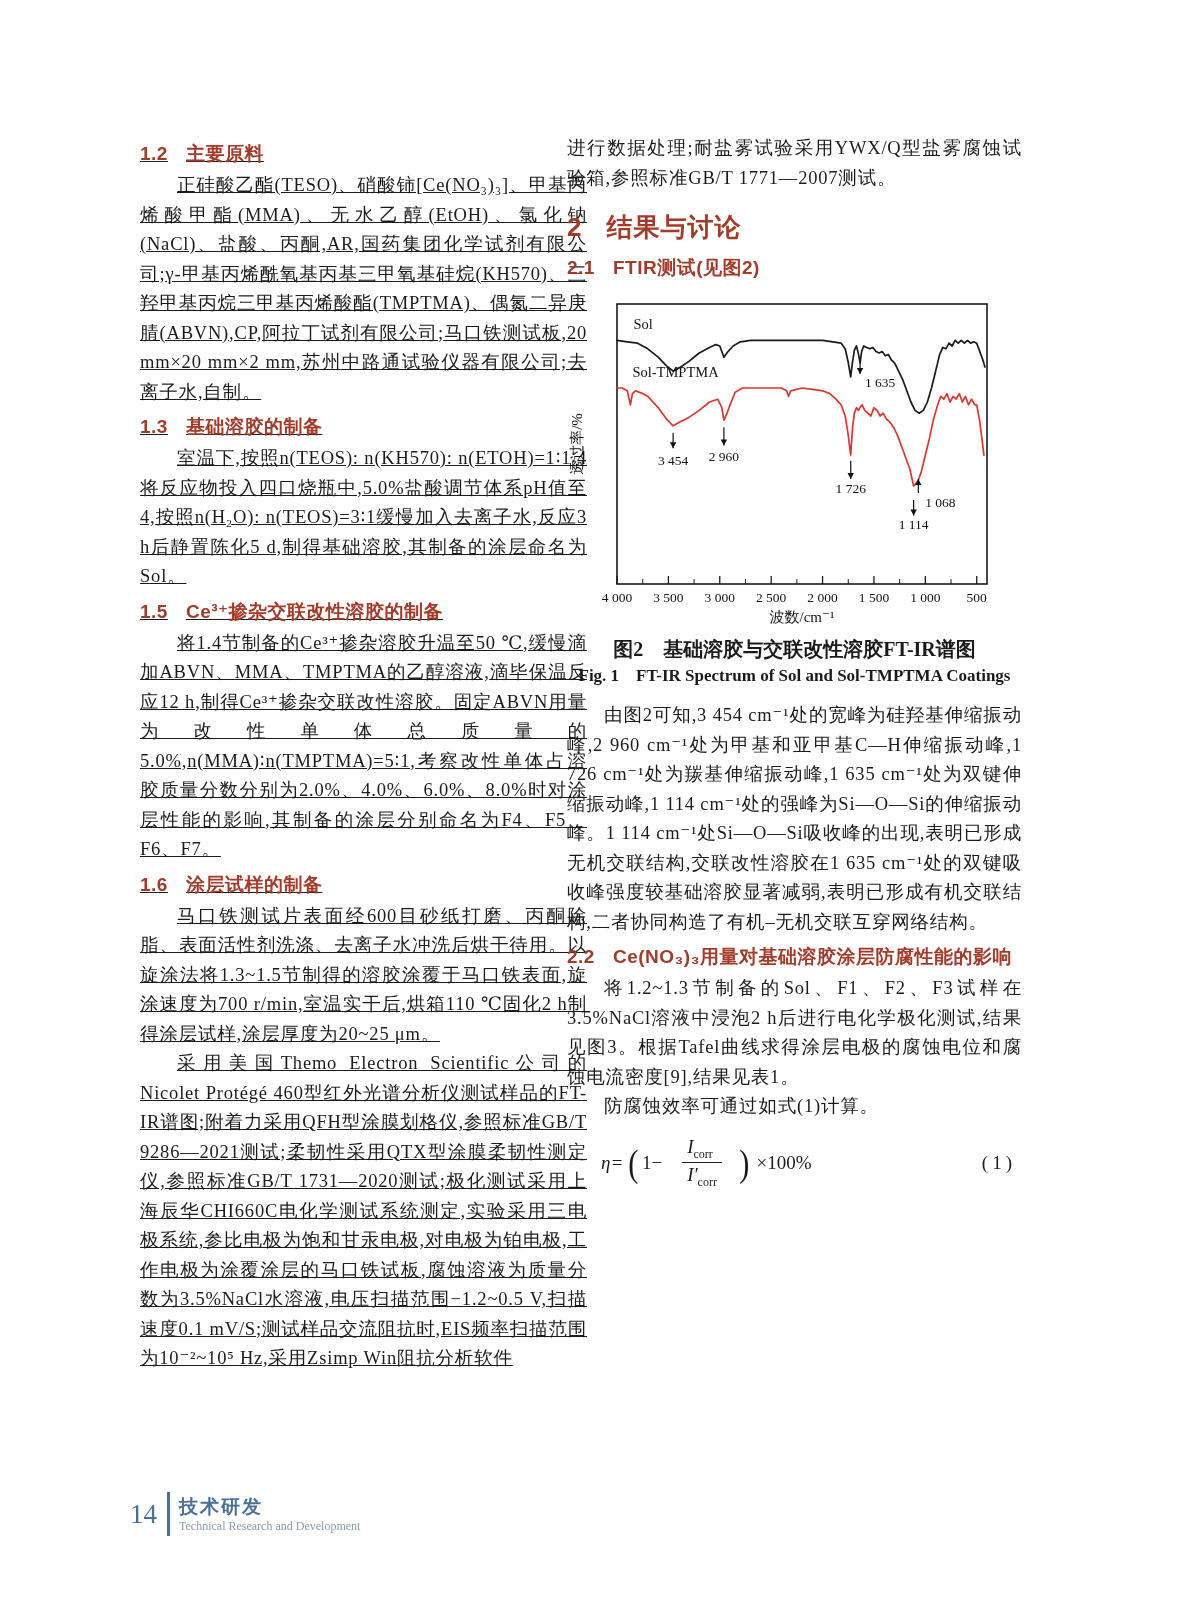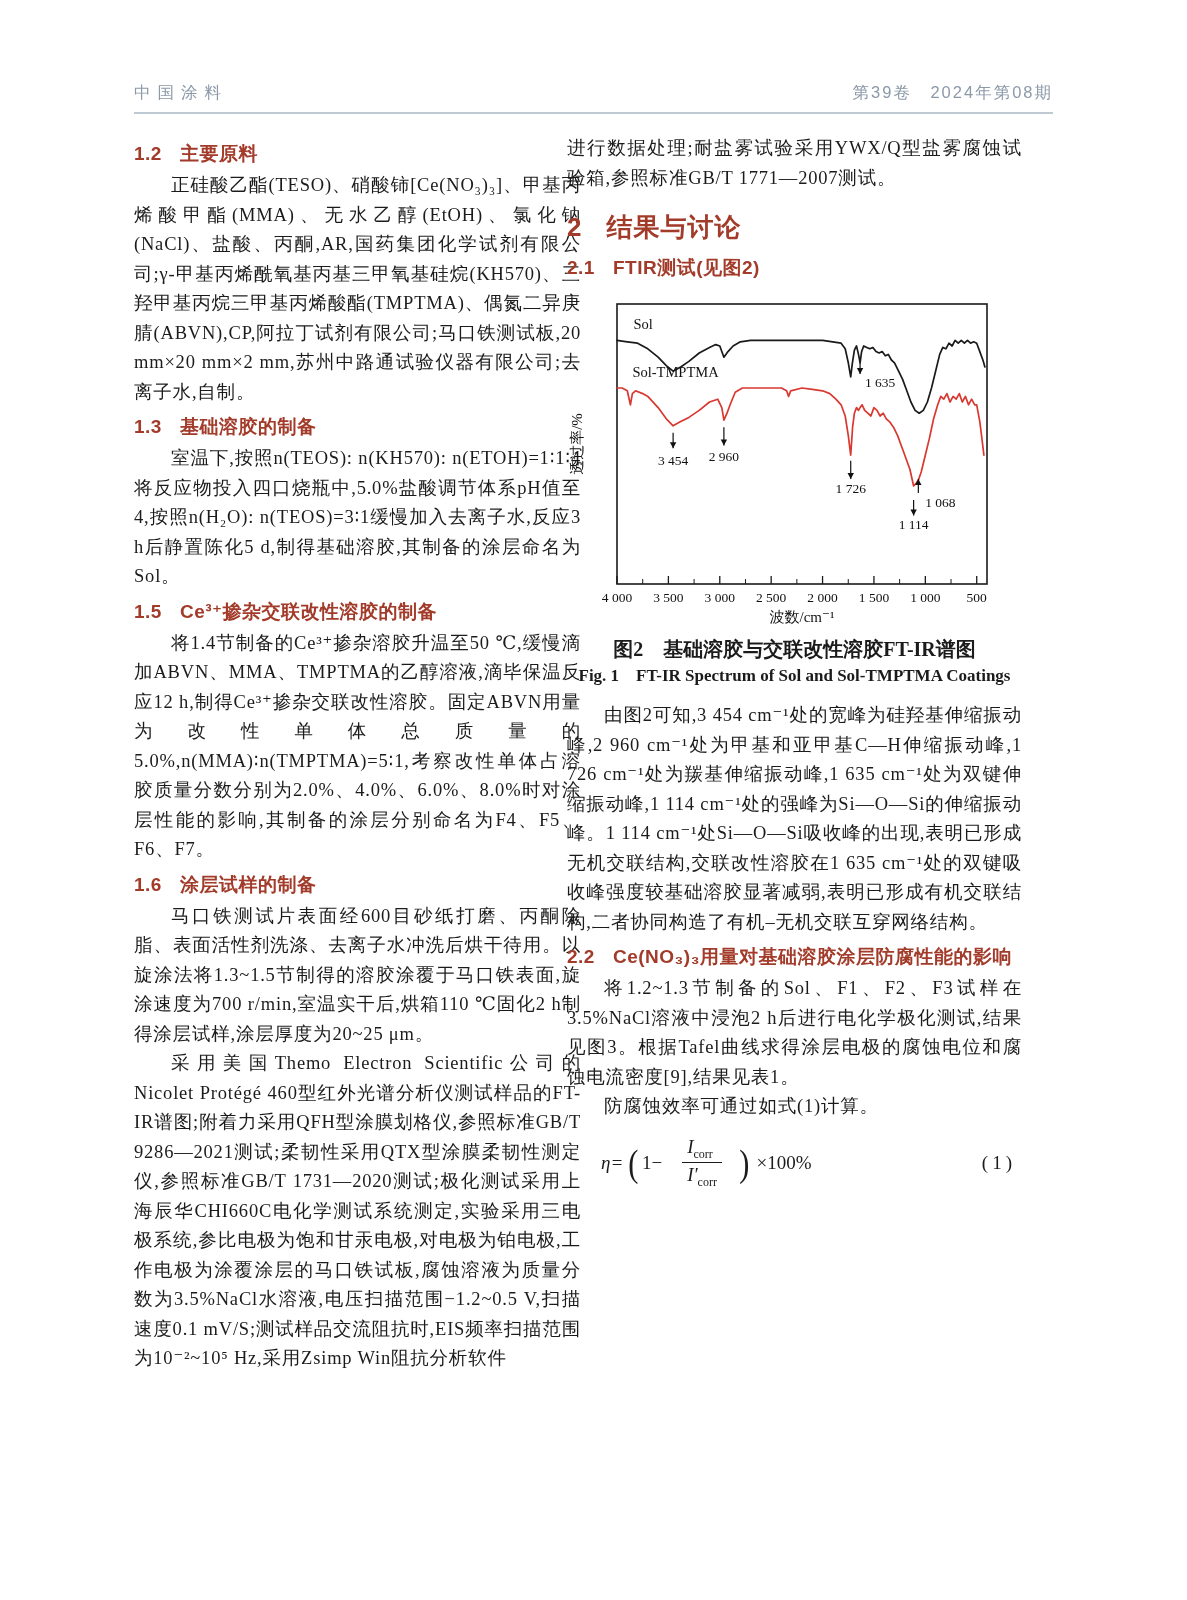--- a/index.html
+++ b/index.html
@@ -15,21 +15,21 @@
     position:absolute;left:134px;right:134px;top:82px;
     display:flex;justify-content:space-between;align-items:flex-end;
     padding-bottom:8px;border-bottom:2px solid #bec9d4;
     color:#8b99a8;font-family:"Liberation Sans","DejaVu Sans",sans-serif;
     font-size:16.5px;
   }
   .header .journal{letter-spacing:7px;}
   .header .issue{letter-spacing:2px;}
 
   
-  .col-left{position:absolute;left:134px;top:134px;width:447px;}
+  .col-left{position:absolute;left:140px;top:134px;width:447px;text-decoration:underline;}
   .col-right{position:absolute;left:567px;top:134px;width:455px;}
 
   p.body{
     font-size:18.5px;line-height:29.5px;margin:0;
     text-align:justify;text-indent:2em;letter-spacing:0.8px;
   }
   p.body.noindent{text-indent:0;}
 
   h3.sec,h2.sub{
     font-family:"Liberation Sans","DejaVu Sans",sans-serif;
@@ -71,24 +71,20 @@
   .footer .page-num{font-size:27px;color:#4c6f97;margin-right:10px;font-family:"Liberation Serif",serif;}
   .footer .bar{width:3px;height:44px;background:#4c6f97;margin-right:9px;}
   .footer .sec-cn{font-family:"Liberation Sans","DejaVu Sans",sans-serif;font-weight:bold;font-size:19px;color:#4c6f97;letter-spacing:2px;line-height:23px;}
   .footer .sec-en{font-size:12px;color:#8c99ab;line-height:16px;}
 </style>
 </head>
 <body>
 
 <div class="page">
 
-  <div class="header">
-    <span class="journal">中国涂料</span>
-    <span class="issue">第39卷　2024年第08期</span>
-  </div>
 
   <div class="col-left">
     <section>
       <h3 class="sec"><span class="num">1.2</span><span>主要原料</span></h3>
       <p class="body">正硅酸乙酯(TESO)、硝酸铈[Ce(NO₃)₃]、甲基丙烯酸甲酯(MMA)、无水乙醇(EtOH)、氯化钠(NaCl)、盐酸、丙酮,AR,国药集团化学试剂有限公司;γ-甲基丙烯酰氧基丙基三甲氧基硅烷(KH570)、三羟甲基丙烷三甲基丙烯酸酯(TMPTMA)、偶氮二异庚腈(ABVN),CP,阿拉丁试剂有限公司;马口铁测试板,20 mm×20 mm×2 mm,苏州中路通试验仪器有限公司;去离子水,自制。</p>
     </section>
     <section>
       <h3 class="sec"><span class="num">1.3</span><span>基础溶胶的制备</span></h3>
       <p class="body">室温下,按照n(TEOS): n(KH570): n(ETOH)=1∶1∶4将反应物投入四口烧瓶中,5.0%盐酸调节体系pH值至4,按照n(H₂O): n(TEOS)=3∶1缓慢加入去离子水,反应3 h后静置陈化5 d,制得基础溶胶,其制备的涂层命名为Sol。</p>
     </section>
@@ -184,14 +180,22 @@
         <span class="num"><i>I</i><sub>corr</sub></span>
         <span class="den"><i>I′</i><sub>corr</sub></span>
       </span>
       <span class="paren">)</span>
       <span class="times">×100%</span>
       <span class="eqnum">(1)</span>
     </div>
 
   </div>
 
+  <div class="footer">
+    <span class="page-num">14</span>
+    <span class="bar"></span>
+    <span>
+      <div class="sec-cn">技术研发</div>
+      <div class="sec-en">Technical Research and Development</div>
+    </span>
+  </div>
 
 </div>
 
 </body></html>

